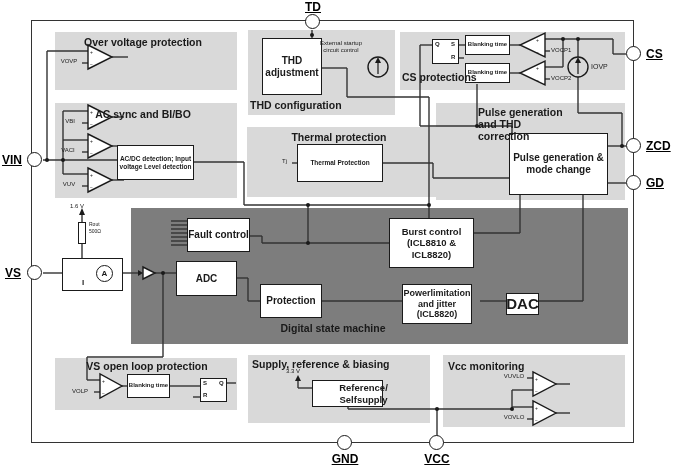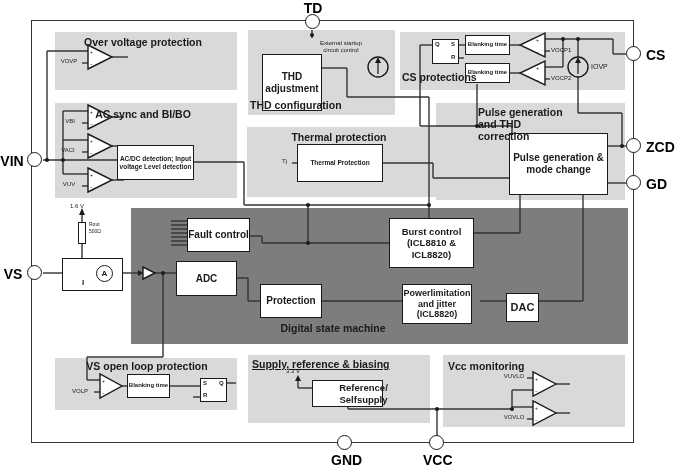--- a/index.html
+++ b/index.html
@@ -10,21 +10,21 @@
   #chip-border{position:absolute;left:31px;top:20px;width:601px;height:421px;
                border:1.8px solid #333;z-index:0;}
   svg.layer{position:absolute;left:0;top:0;z-index:5;}
   .box{position:absolute;background:#fff;border:1.4px solid #1a1a1a;display:flex;
        align-items:center;justify-content:center;text-align:center;font-weight:bold;
        line-height:1.18;z-index:6;box-sizing:border-box;}
   .tl{position:absolute;font-weight:bold;z-index:7;line-height:1.15;}
   .tiny{position:absolute;font-size:6px;z-index:7;line-height:1.1;}
   .pin{position:absolute;width:13px;height:13px;border:1.6px solid #1a1a1a;
        border-radius:50%;background:#fff;z-index:10;}
-  .plbl{position:absolute;font-weight:bold;font-size:14px;color:#000;z-index:11;}
+  .plbl{position:absolute;font-weight:bold;font-size:12px;color:#000;z-index:11;text-decoration:underline;}
   .ffl{position:absolute;font-size:6px;font-weight:bold;z-index:8;}
   .r{text-align:center;} .c{text-align:center;}
 </style>
 </head>
 <body>
 
 <div id="stage">
 
   <div id="chip-border"></div>
 
@@ -202,39 +202,39 @@
   </svg>
 
   <div class="tl r" style="left:55px;top:36px;width:176px;font-size:10.5px;">Over voltage protection</div>
   <div class="tl" style="left:250px;top:99px;font-size:10.5px;">THD configuration</div>
   <div class="tl" style="left:402px;top:71px;font-size:10.5px;">CS protections</div>
   <div class="tl r" style="left:55px;top:108px;width:176px;font-size:10.5px;">AC sync and BI/BO</div>
   <div class="tl r" style="left:247px;top:131px;width:184px;font-size:10.5px;">Thermal protection</div>
   <div class="tl" style="left:441px;top:106px;width:90px;font-size:10.5px;margin-left:37px;">Pulse generation and THD correction</div>
   <div class="tl c" style="left:253px;top:322px;width:160px;font-size:10.5px;">Digital state machine</div>
   <div class="tl r" style="left:60px;top:360px;width:174px;font-size:10.5px;">VS open loop protection</div>
-  <div class="tl" style="left:252px;top:358px;font-size:10.5px;text-decoration:underline;">Supply, reference &amp; biasing</div>
+  <div class="tl" style="left:252px;top:358px;font-size:10.5px;">Supply, reference &amp; biasing</div>
   <div class="tl" style="left:448px;top:360px;font-size:10.5px;">Vcc monitoring</div>
 
-  <div class="box" style="left:262px;top:38px;width:60px;height:57px;font-size:10px;margin-top:16px;">THD adjustment</div>
+  <div class="box" style="left:262px;top:38px;width:60px;height:57px;font-size:10px;">THD adjustment</div>
   <div class="box" style="left:465px;top:35px;width:45px;height:20px;font-size:6px;">Blanking time</div>
   <div class="box" style="left:465px;top:63px;width:45px;height:20px;font-size:6px;">Blanking time</div>
   <div class="box" style="left:432px;top:39px;width:27px;height:25px;"></div>
   <div class="ffl" style="left:435px;top:41px;">Q</div>
   <div class="ffl" style="left:451px;top:41px;">S</div>
   <div class="ffl" style="left:451px;top:54px;">R</div>
   <div class="box" style="left:117px;top:145px;width:77px;height:35px;font-size:6.5px;padding:1px;">AC/DC detection; Input voltage Level detection</div>
   <div class="box" style="left:297px;top:144px;width:86px;height:38px;font-size:6.5px;">Thermal Protection</div>
   <div class="box" style="left:187px;top:218px;width:63px;height:34px;font-size:10px;">Fault control</div>
   <div class="box" style="left:509px;top:133px;width:99px;height:62px;font-size:10px;padding:2px;">Pulse generation &amp; mode change</div>
   <div class="box" style="left:176px;top:261px;width:61px;height:35px;font-size:10px;">ADC</div>
   <div class="box" style="left:260px;top:284px;width:62px;height:34px;font-size:10px;">Protection</div>
   <div class="box" style="left:389px;top:218px;width:85px;height:50px;font-size:9.5px;padding:1px;">Burst control (ICL8810 &amp; ICL8820)</div>
   <div class="box" style="left:402px;top:284px;width:70px;height:36px;font-size:9px;padding:19px;">Powerlimitation and jitter (ICL8820)</div>
-  <div class="box" style="left:506px;top:293px;width:33px;height:29px;font-size:11px;">DAC</div>
+  <div class="box" style="left:506px;top:293px;width:33px;height:22px;font-size:15px;">DAC</div>
   <div class="box" style="left:62px;top:258px;width:61px;height:33px;"></div>
   <div style="position:absolute;left:96px;top:265px;width:15px;height:15px;border:1.3px solid #1a1a1a;border-radius:50%;background:#fff;z-index:7;display:flex;align-items:center;justify-content:center;font-size:8px;font-weight:bold;">A</div>
   <div class="tiny" style="left:82px;top:279px;font-size:8px;font-weight:bold;">I</div>
   <div style="position:absolute;left:78px;top:222px;width:8px;height:22px;border:1.3px solid #1a1a1a;background:#fff;z-index:6;box-sizing:border-box;"></div>
   <div class="box" style="left:127px;top:374px;width:43px;height:24px;font-size:6px;">Blanking time</div>
   <div class="box" style="left:200px;top:378px;width:27px;height:24px;"></div>
   <div class="ffl" style="left:203px;top:380px;">S</div>
   <div class="ffl" style="left:219px;top:380px;">Q</div>
   <div class="ffl" style="left:203px;top:392px;">R</div>
   <div class="box" style="left:312px;top:380px;width:71px;height:27px;font-size:9.5px;padding-left:32px;">Reference/ Selfsupply</div>

